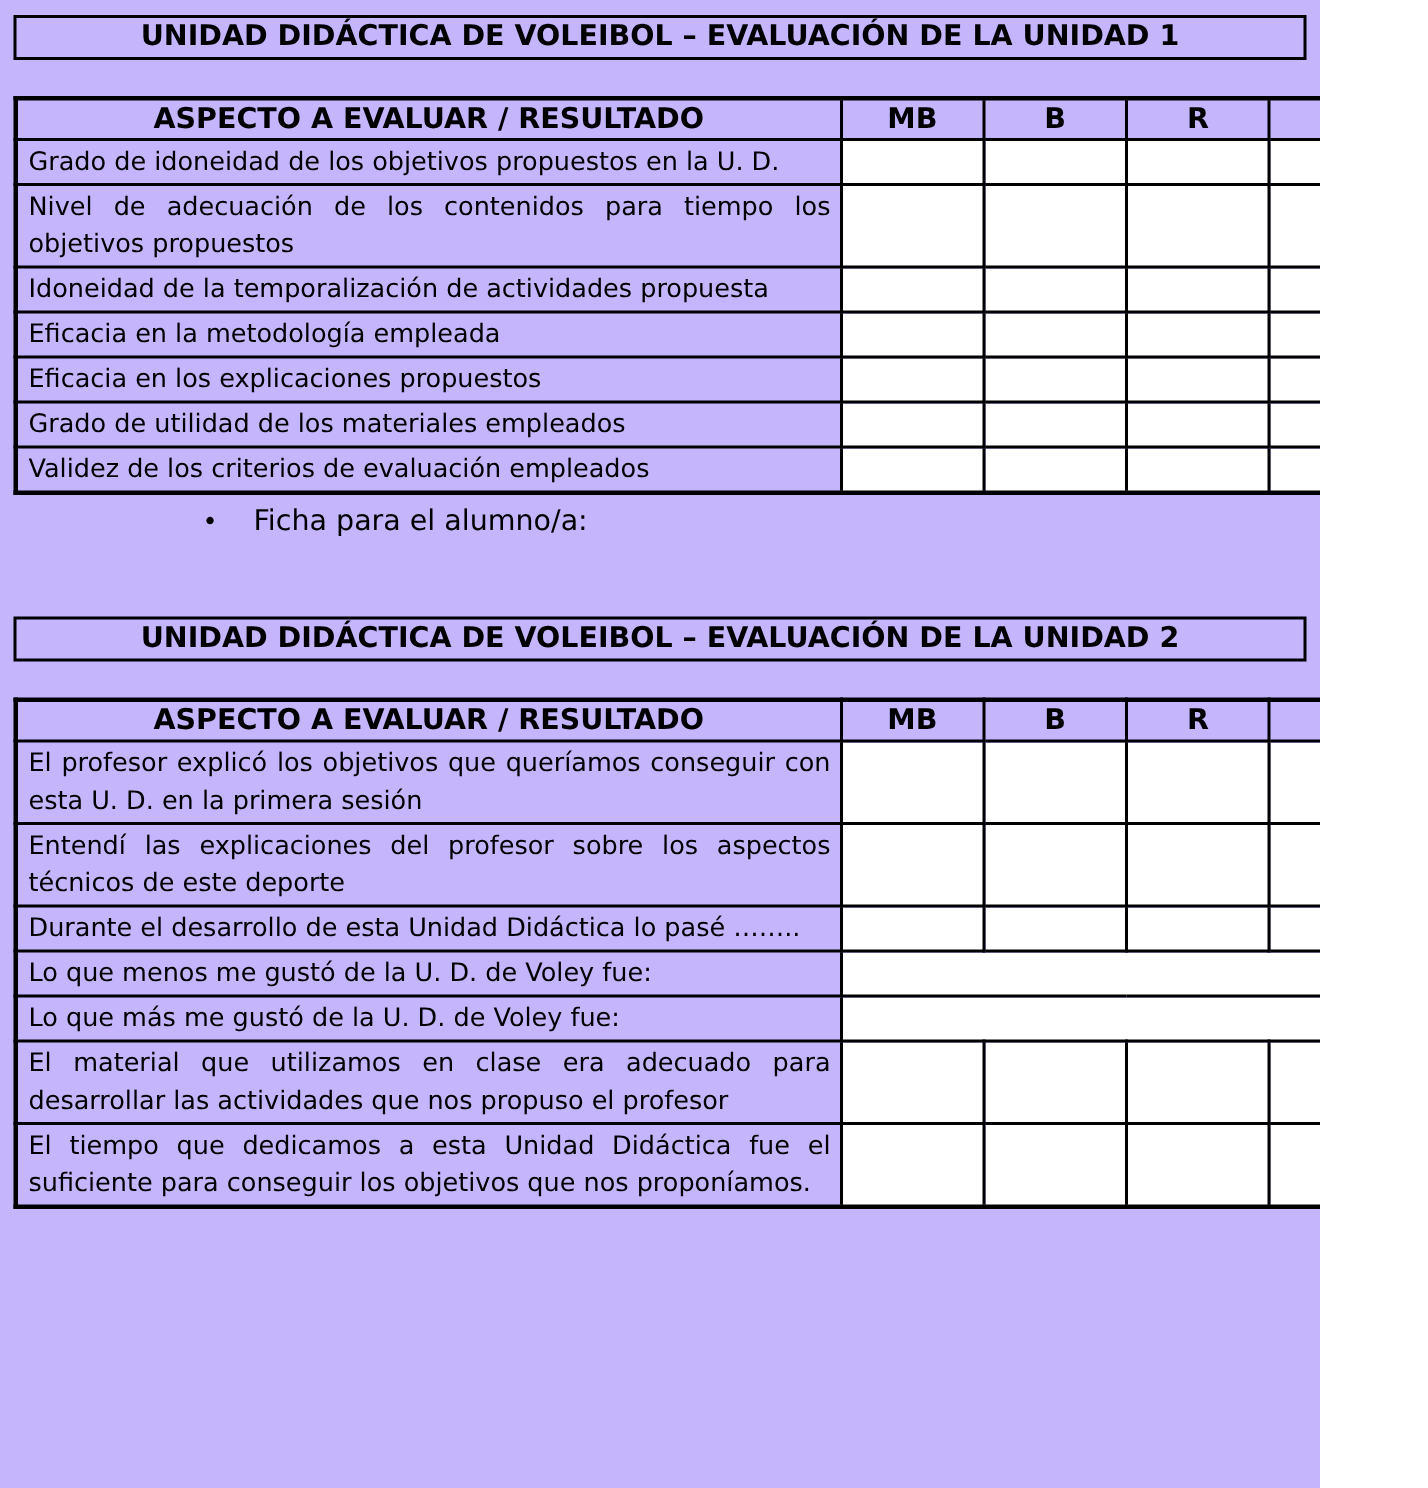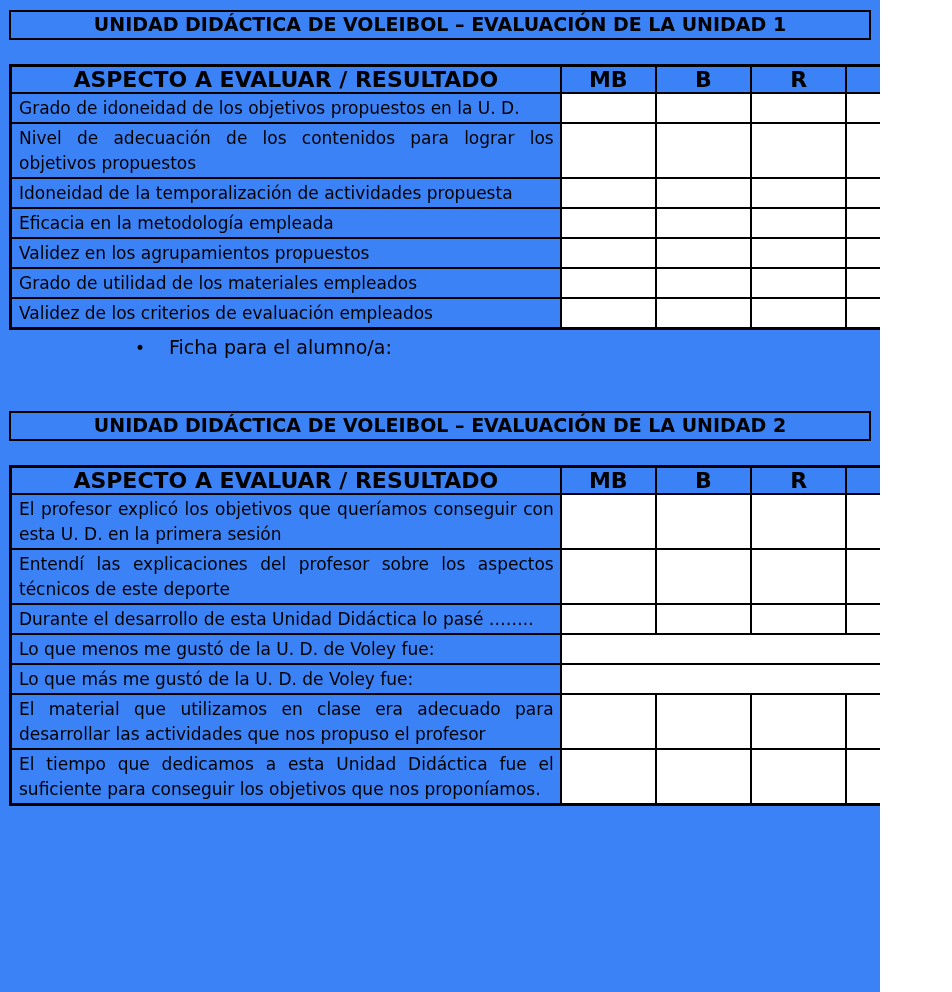--- a/index.html
+++ b/index.html
@@ -8,21 +8,21 @@
     background: #ffffff;
     color: #000000;
     font-family: "DejaVu Sans", sans-serif;
   }
   .page {
     width: 880px;
     height: 992px;
     box-sizing: border-box;
     padding: 10px 9px 0 9px;
     overflow: hidden;
-    background: #3b82f6;
+    background: #c4b5fd;
   }
   .title-box {
     border: 2px solid #000;
     text-align: center;
     font-weight: bold;
     font-size: 19px;
     line-height: 23px;
     padding: 1px 0 2px 0;
   }
   .title-box.second {
@@ -36,21 +36,21 @@
     border: 3px solid #000;
   }
   table.eval-table th,
   table.eval-table td {
     border: 2px solid #000;
     vertical-align: middle;
     overflow: hidden;
   }
   table.eval-table th {
     font-weight: bold;
-    font-size: 22px;
+    font-size: 19px;
     line-height: 23px;
     text-align: center;
     padding: 1px 0;
   }
   table.eval-table td.aspect {
     font-size: 17px;
     line-height: 25px;
     text-align: justify;
     padding: 2px 6px 1px 7px;
   }
@@ -97,42 +97,42 @@
     </thead>
     <tbody id="t1-body">
         <tr>
           <td class="aspect">Grado de idoneidad de los objetivos propuestos en la  U. D.</td>
           <td class="rating"></td>
           <td class="rating"></td>
           <td class="rating"></td>
           <td class="rating"></td>
         </tr>
         <tr>
-          <td class="aspect">Nivel de adecuación de los contenidos para lograr los objetivos propuestos</td>
+          <td class="aspect">Nivel de adecuación de los contenidos para tiempo los objetivos propuestos</td>
           <td class="rating"></td>
           <td class="rating"></td>
           <td class="rating"></td>
           <td class="rating"></td>
         </tr>
         <tr>
           <td class="aspect">Idoneidad de la temporalización de actividades propuesta</td>
           <td class="rating"></td>
           <td class="rating"></td>
           <td class="rating"></td>
           <td class="rating"></td>
         </tr>
         <tr>
           <td class="aspect">Eficacia en la metodología empleada</td>
           <td class="rating"></td>
           <td class="rating"></td>
           <td class="rating"></td>
           <td class="rating"></td>
         </tr>
         <tr>
-          <td class="aspect">Validez en los agrupamientos propuestos</td>
+          <td class="aspect">Eficacia en los explicaciones propuestos</td>
           <td class="rating"></td>
           <td class="rating"></td>
           <td class="rating"></td>
           <td class="rating"></td>
         </tr>
         <tr>
           <td class="aspect">Grado de utilidad de los materiales empleados</td>
           <td class="rating"></td>
           <td class="rating"></td>
           <td class="rating"></td>

